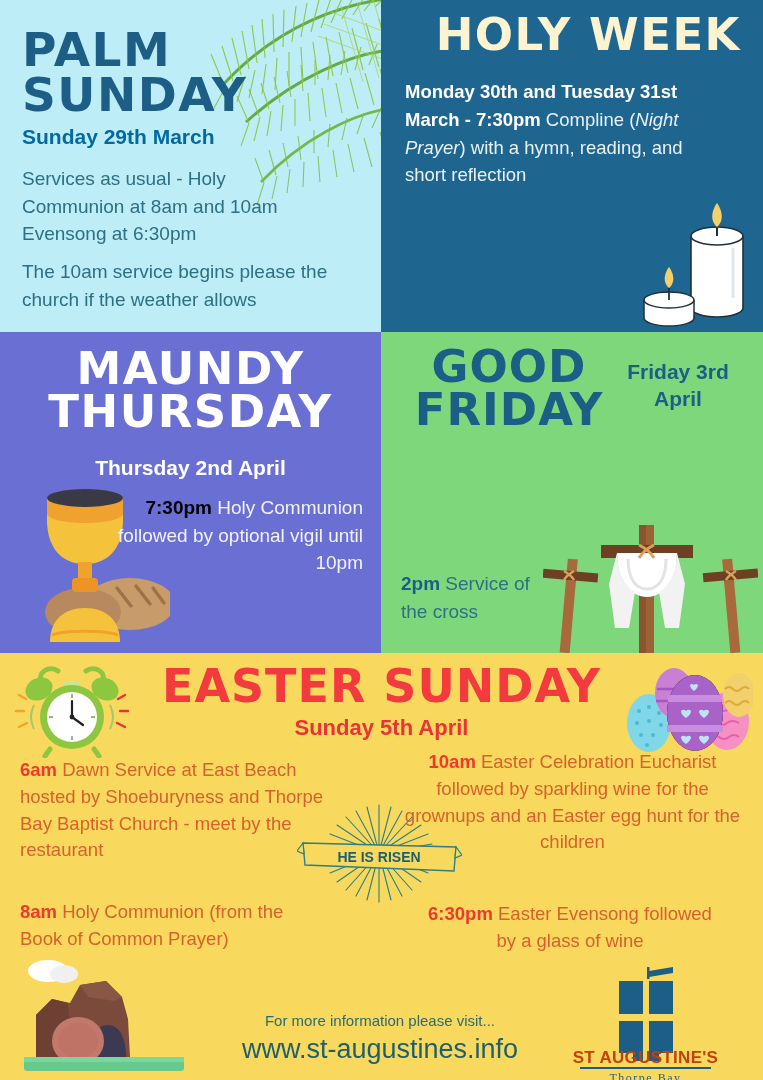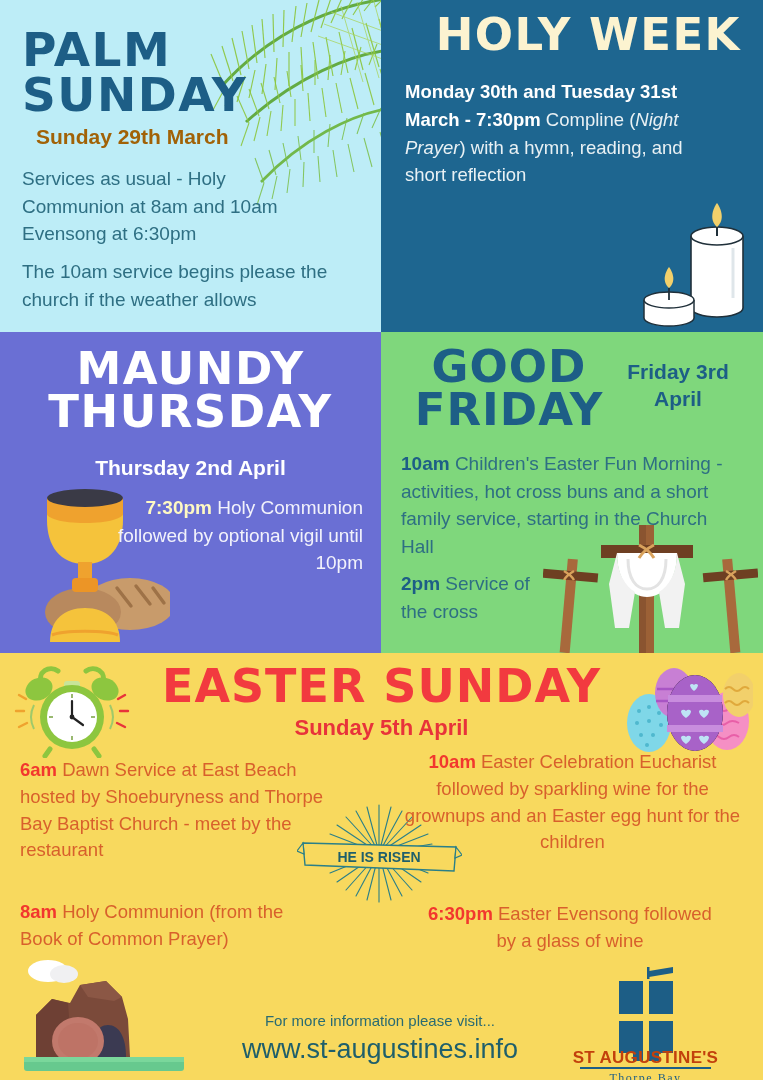--- a/index.html
+++ b/index.html
@@ -22,21 +22,21 @@
   .head-xl {
     font-weight:bold; letter-spacing:1px; line-height:.95;
     font-family:"DejaVu Sans", sans-serif;
   }
   .sub { font-weight:bold; }
   .body { font-weight:normal; }
 
   
   #palm .title { position:absolute; left:22px; top:16px; font-size:47px; color:#1D5E86;
                  letter-spacing:1.5px;margin-top:12px; }
-  #palm .date  { position:absolute; left:22px; top:125px; font-size:21px; color:#a16207;margin-left:14px; }
+  #palm .date  { position:absolute; left:22px; top:125px; font-size:21px; color:#0369a1; }
   #palm .p1    { position:absolute; left:22px; top:165px; font-size:19px; color:#2E6F83;
                  line-height:1.45; width:300px; }
   #palm .p2    { position:absolute; left:22px; top:258px; font-size:19px; color:#2E6F83;
                  line-height:1.45; width:330px; }
 
   
   #holy .title { position:absolute; right:22px; top:14px; font-size:45px; color:#FCF3D0;
                  letter-spacing:1.5px; text-align:center; }
   #holy .blk   { position:absolute; left:24px; font-size:18.5px; line-height:1.5;
                  color:#E9F1F4; width:322px; }
@@ -45,21 +45,21 @@
   #holy b  { color:#FFFFFF; }
   #holy i  { font-style:italic; }
 
   
   #maundy .title { position:absolute; left:0; right:0; top:16px; font-size:45px;
                    color:#FFFFFF; text-align:center; letter-spacing:1.5px; }
   #maundy .date  { position:absolute; left:0; right:0; top:124px; font-size:21px;
                    color:#FFFFFF; text-align:center; }
   #maundy .body  { position:absolute; right:18px; top:162px; width:260px;
                    font-size:19px; line-height:1.45; color:#F2F2FB; text-align:right; }
-  #maundy .body b { color:#fef9c3; }
+  #maundy .body b { color:#000000; }
 
   
   #good .title { position:absolute; left:8px; top:14px; width:240px; font-size:45px;
                  color:#1D5E86; text-align:center; letter-spacing:1px; }
   #good .date  { position:absolute; right:20px; top:26px; width:130px; font-size:21px;
                  color:#1D5E86; text-align:center; line-height:1.3; }
   #good .blk   { position:absolute; left:20px; font-size:19px; line-height:1.45;
                  color:#2E6F83; width:330px; }
   #good .g1 { top:118px; }
   #good .g2 { top:238px; width:150px; }
@@ -262,21 +262,20 @@
       <path d="M96 32 c8 4 12 8 15 13 M111 32 c-8 4 -12 8 -15 13" stroke="#D9A25C" stroke-width="3" fill="none"></path>
       <rect x="21" y="46" width="10" height="94" fill="#A8693C" transform="rotate(5 26 90)"></rect>
       <rect x="0" y="58" width="55" height="9" fill="#6E3F22" transform="rotate(5 27 62)"></rect>
       <path d="M21 58 c5 3 8 5 10 9 M31 58 c-5 3 -8 5 -10 9" stroke="#D9A25C" stroke-width="2.4" fill="none"></path>
       <rect x="183" y="46" width="10" height="94" fill="#A8693C" transform="rotate(-5 188 90)"></rect>
       <rect x="160" y="58" width="55" height="9" fill="#6E3F22" transform="rotate(-5 187 62)"></rect>
       <path d="M183 58 c5 3 8 5 10 9 M193 58 c-5 3 -8 5 -10 9" stroke="#D9A25C" stroke-width="2.4" fill="none"></path>
     </svg>
     <div class="head-xl title">GOOD FRIDAY</div>
     <div class="sub date">Friday 3rd April</div>
-    <div class="blk g1"><b>10am</b><span> Children's Easter Fun Morning - activities, hot cross buns and a short family service, starting in the Church Hall</span></div>
     <div class="blk g2"><b>2pm</b><span> Service of the cross</span></div>
   </div>
 
   <div class="panel" id="easter">
 
     <svg class="ill" id="clock" viewBox="0 0 120 95">
       <path d="M30 22 c-6 -14 8 -20 16 -14" stroke="#8DC63F" stroke-width="5" fill="none" stroke-linecap="round"></path>
       <path d="M90 22 c6 -14 -8 -20 -16 -14" stroke="#8DC63F" stroke-width="5" fill="none" stroke-linecap="round"></path>
       <ellipse cx="27" cy="26" rx="14" ry="11" fill="#8DC63F" transform="rotate(-25 27 26)"></ellipse>
       <ellipse cx="93" cy="26" rx="14" ry="11" fill="#8DC63F" transform="rotate(25 93 26)"></ellipse>

